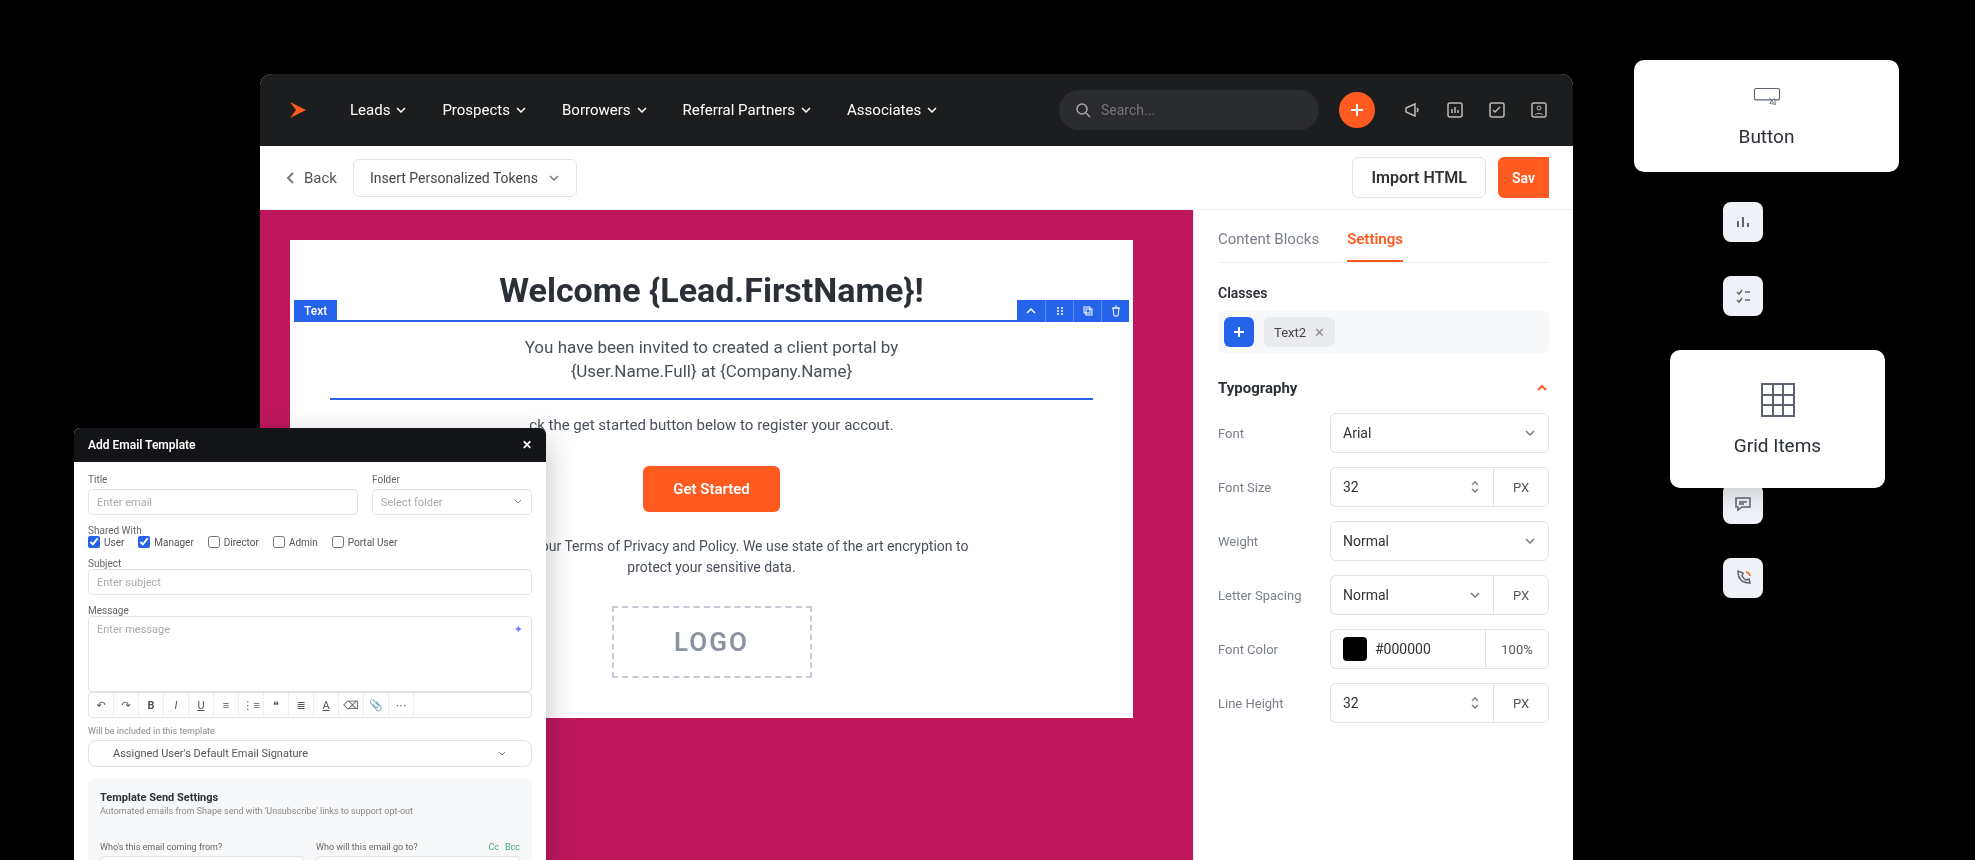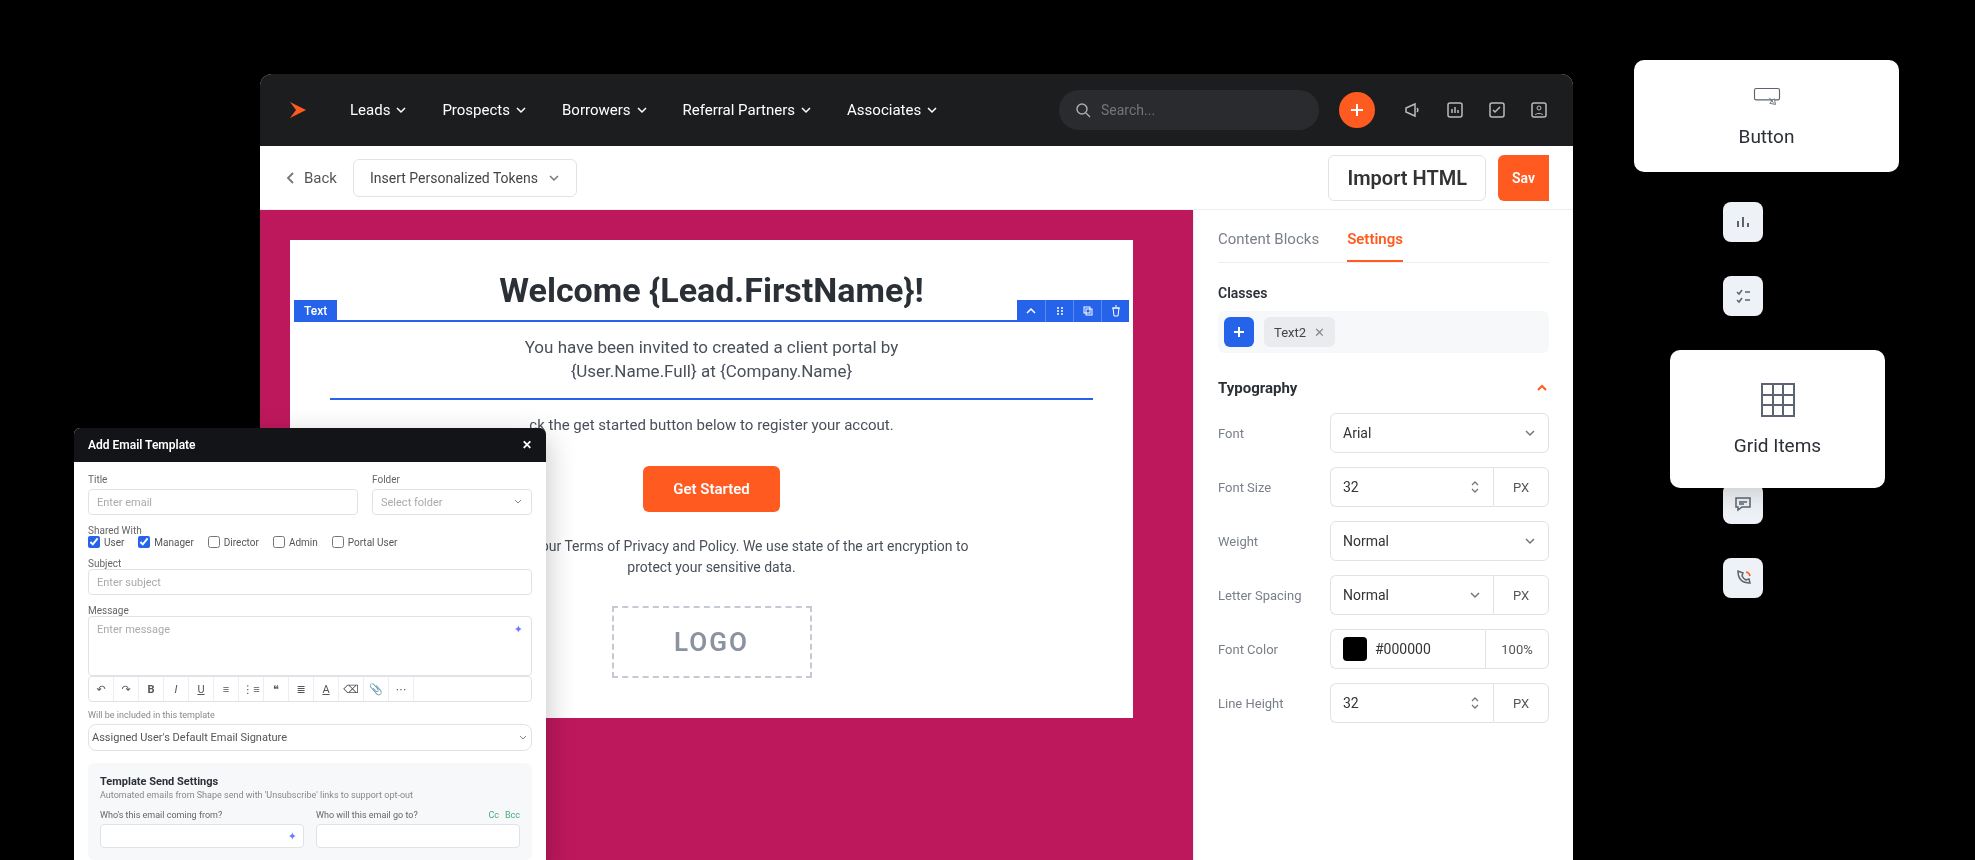--- a/index.html
+++ b/index.html
@@ -17,21 +17,21 @@
 .search-wrap input { background: transparent; border: none; color: #aaa; font-size: 14px; outline: none; flex: 1; }
 .add-btn { width: 36px; height: 36px; border-radius: 50%; background: #ff5a1f; display: flex; align-items: center; justify-content: center; margin-left: 12px; cursor: pointer; }
 .topbar-icons { display: flex; gap: 22px; margin-left: 20px; }
 .topbar-icons .ticon { width: 20px; height: 20px; cursor: pointer; }
 
 
 .subbar { height: 64px; background: #fff; border-bottom: 1px solid #eceef1; display: flex; align-items: center; padding: 0 24px; gap: 16px; }
 .back-btn { display: flex; align-items: center; gap: 6px; color: #555; font-size: 15px; cursor: pointer; }
 .token-btn { border: 1px solid #dfe3e8; border-radius: 6px; padding: 10px 16px; font-size: 14px; color: #444; display: flex; align-items: center; gap: 10px; cursor: pointer; }
 .subbar-right { margin-left: auto; display: flex; gap: 12px; }
-.btn-outline { border: 1px solid #dfe3e8; background: #fff; border-radius: 6px; padding: 10px 18px; font-size: 20px; font-weight: 600; color: #333; cursor: pointer; }
+.btn-outline { border: 1px solid #dfe3e8; background: #fff; border-radius: 6px; padding: 10px 18px; font-size: 16px; font-weight: 600; color: #333; cursor: pointer; }
 .btn-primary { background: #ff5a1f; color: #fff; border-radius: 6px 0 0 6px; padding: 10px 14px; font-size: 14px; font-weight: 600; border: none; cursor: pointer; }
 
 
 .main-body { display: flex; height: calc(100% - 136px); }
 .canvas-area { flex: 1; background: #be185d; padding: 30px 60px 30px 30px; overflow: hidden; }
 .canvas { background: #fff; padding: 30px 40px 40px; position: relative; }
 .canvas h1 { text-align: center; font-size: 34px; font-weight: 700; color: #2b2f36; }
 .text-block { border-top: 2px solid #2563eb; border-bottom: 2px solid #2563eb; padding: 14px 0; margin-top: 10px; position: relative; }
 .text-tag { position: absolute; left: -36px; top: -22px; background: #2563eb; color: #fff; font-size: 12px; padding: 4px 10px; font-weight: 500; }
 .text-actions { position: absolute; right: -36px; top: -22px; background: #2563eb; display: flex; }
@@ -79,29 +79,29 @@
 .modal { position: absolute; left: 74px; top: 428px; width: 472px; background: #fff; box-shadow: 0 10px 30px rgba(0,0,0,0.25); border-radius: 6px 6px 0 0; overflow: hidden; }
 .modal-head { background: #131417; color: #fff; padding: 10px 14px; font-size: 12px; font-weight: 600; display: flex; align-items: center; justify-content: space-between; }
 .modal-body { padding: 12px 14px; font-size: 11px; color: #333; }
 .mrow { display: flex; gap: 14px; margin-bottom: 10px; }
 .mcol { flex: 1; display: flex; flex-direction: column; gap: 4px; }
 .mlabel { font-size: 10px; color: #666; }
 .minput { border: 1px solid #dfe3e8; border-radius: 4px; height: 26px; padding: 0 8px; font-size: 11px; color: #aaa; display: flex; align-items: center; justify-content: space-between; }
 .mchecks { display: flex; gap: 14px; margin-bottom: 10px; flex-wrap: wrap; }
 .mcheck { display: flex; align-items: center; gap: 4px; font-size: 10px; color: #555; }
 .mcheck input { width: 12px; height: 12px; accent-color: #2563eb; }
-.meditor { border: 1px solid #dfe3e8; border-radius: 4px; height: 60px; padding: 6px 8px; font-size: 11px; color: #aaa; position: relative; }
+.meditor { border: 1px solid #dfe3e8; border-radius: 4px; height: 76px; padding: 6px 8px; font-size: 11px; color: #aaa; position: relative; }
 .meditor .spark { position: absolute; right: 8px; top: 6px; color: #6b7cff; }
 .mtoolbar { display: flex; border: 1px solid #dfe3e8; border-radius: 4px; height: 26px; margin-top: 0; margin-bottom: 8px; }
 .mtoolbar .mtb { flex: 0 0 auto; width: 25px; height: 100%; display: flex; align-items: center; justify-content: center; border-right: 1px solid #eceef1; font-size: 11px; color: #555; cursor: pointer; }
 .mhelp { font-size: 9px; color: #888; margin-bottom: 4px; }
-.msig { border: 1px solid #dfe3e8; border-radius: 8px; padding: 6px 3px; font-size: 11px; color: #555; display: flex; justify-content: space-between; align-items: center; margin-bottom: 12px; }
+.msig { border: 1px solid #dfe3e8; border-radius: 8px; padding: 6px 24px; font-size: 11px; color: #555; display: flex; justify-content: space-between; align-items: center; margin-bottom: 12px; }
 .msettings { background: #f7f8fa; border-radius: 6px; padding: 12px; }
 .msettings-title { font-size: 11px; font-weight: 700; color: #2b2f36; }
-.msettings-sub { font-size: 9px; color: #888; margin-top: 2px; margin-bottom: 10px; }
+.msettings-sub { font-size: 9px; color: #888; margin-top: 2px; margin-bottom: 26px; }
 .msend-row { display: flex; gap: 12px; }
 .msend-col { flex: 1; }
 .msend-label { font-size: 9px; color: #666; margin-bottom: 4px; display:flex; justify-content:space-between; }
 .msend-input { border: 1px solid #dfe3e8; border-radius: 4px; height: 24px; background: #fff; display:flex; align-items:center; justify-content:flex-end; padding:0 6px; }
 
 svg { display: block; }
 </style>
 </head>
 <body>
 

